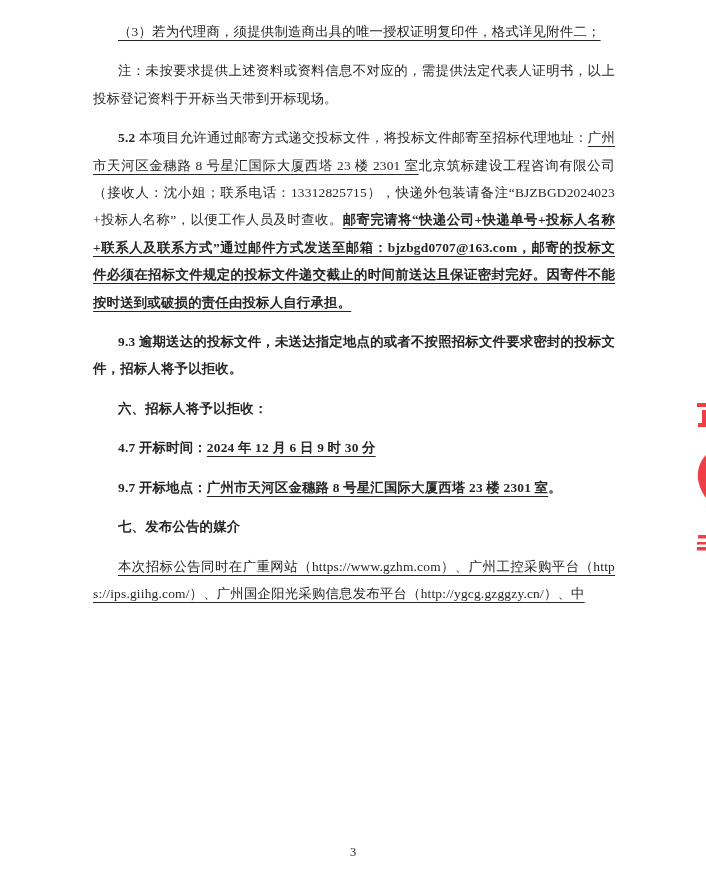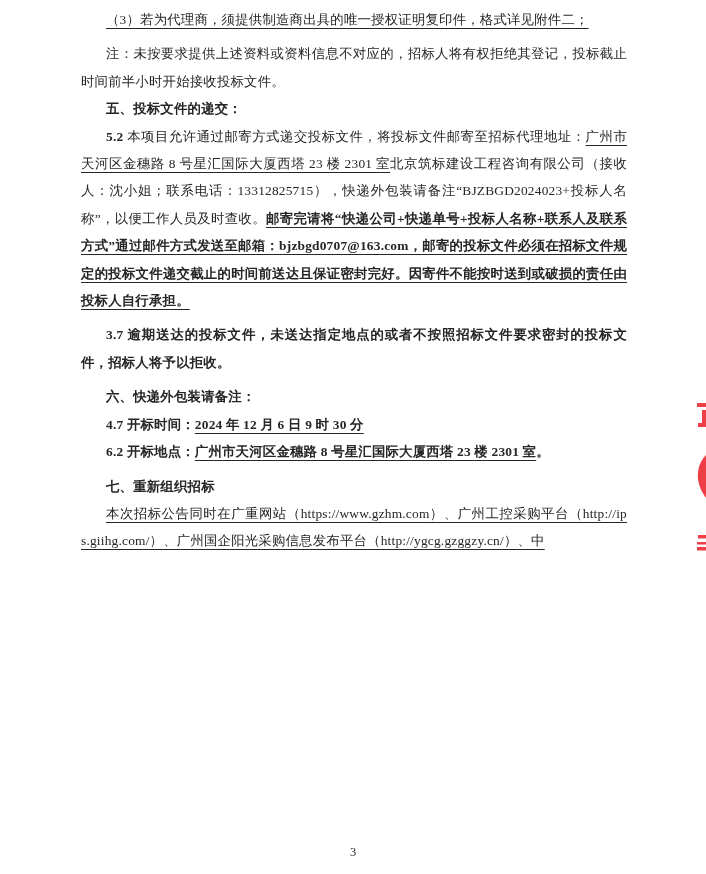--- a/index.html
+++ b/index.html
@@ -13,21 +13,21 @@
     color: var(--ink, #262626);
     overflow: hidden;
   }
   .doc {
     position: absolute;
     left: 81px;
     top: 6px;
     width: 546px;
   }
   .para {
-    margin: 0;
+    margin: 12px;
     font-size: 13.4px;
     line-height: 27.4px;
     text-align: justify;
     text-indent: 25px;
     letter-spacing: 0.2px;
     word-break: break-all;
   }
   .para.heading { font-weight: 700; }
   .para.gap-after { margin-bottom: 7px; }
   .u {
@@ -54,29 +54,28 @@
     pointer-events: none;
   }
   .stamp svg .seal { fill: var(--seal, #ee3f47); }
 </style>
 </head>
 <body>
 
 <div class="page">
   <div class="doc" id="doc-body">
       <p class="para gap-after"><span class="u">（3）若为代理商，须提供制造商出具的唯一授权证明复印件，格式详见附件二；</span></p>
-      <p class="para"><span class="">注：未按要求提供上述资料或资料信息不对应的，招标人将有权拒绝其登记，投标截止时间前半小时开始接收投标文件。</span></p>
-      <p class="para heading"><span class="">五、投标文件的递交：</span></p>
+      <p class="para"><span class="">注：未按要求提供上述资料或资料信息不对应的，需提供法定代表人证明书，以上投标登记资料于开标当天带到开标现场。</span></p>
       <p class="para gap-after"><span class=" b">5.2 </span><span class="">本项目允许通过邮寄方式递交投标文件，将投标文件邮寄至招标代理地址：</span><span class="u">广州市天河区金穗路 8 号星汇国际大厦西塔 23 楼 2301 室</span><span class="">北京筑标建设工程咨询有限公司（接收人：沈小姐；联系电话：13312825715），快递外包装请备注“BJZBGD2024023+投标人名称”，以便工作人员及时查收。</span><span class="u b">邮寄完请将“快递公司+快递单号+投标人名称+联系人及联系方式”通过邮件方式发送至邮箱：bjzbgd0707@163.com，邮寄的投标文件必须在招标文件规定的投标文件递交截止的时间前送达且保证密封完好。因寄件不能按时送到或破损的责任由投标人自行承担。</span></p>
-      <p class="para gap-after"><span class=" b">3.7 逾期送达的投标文件，未送达指定地点的或者不按照招标文件要求密封的投标文件，招标人将予以拒收。</span></p>
-      <p class="para heading"><span class="">六、快递外包装请备注：</span></p>
+      <p class="para gap-after"><span class=" b">9.3 逾期送达的投标文件，未送达指定地点的或者不按照招标文件要求密封的投标文件，招标人将予以拒收。</span></p>
+      <p class="para heading"><span class="">六、招标人将予以拒收：</span></p>
       <p class="para"><span class=" b">4.7 开标时间：</span><span class="u b">2024 年 12 月 6 日 9 时 30 分</span></p>
-      <p class="para gap-after"><span class=" b">6.2 开标地点：</span><span class="u b">广州市天河区金穗路 8 号星汇国际大厦西塔 23 楼 2301 室</span><span class=" b">。</span></p>
-      <p class="para heading"><span class="">七、重新组织招标</span></p>
-      <p class="para"><span class="u">本次招标公告同时在广重网站（https://www.gzhm.com）、广州工控采购平台（http://ips.giihg.com/）、广州国企阳光采购信息发布平台（http://ygcg.gzggzy.cn/）、中</span></p>
+      <p class="para gap-after"><span class=" b">9.7 开标地点：</span><span class="u b">广州市天河区金穗路 8 号星汇国际大厦西塔 23 楼 2301 室</span><span class=" b">。</span></p>
+      <p class="para heading"><span class="">七、发布公告的媒介</span></p>
+      <p class="para"><span class="u">本次招标公告同时在广重网站（https://www.gzhm.com）、广州工控采购平台（https://ips.giihg.com/）、广州国企阳光采购信息发布平台（http://ygcg.gzggzy.cn/）、中</span></p>
     </div>
 
   <div class="footer">
     <span>3</span>
   </div>
 
   <div class="stamp">
     <svg width="13" height="160" viewBox="0 0 13 160" xmlns="http://www.w3.org/2000/svg">
 
       <rect class="seal" x="4" y="5" width="9" height="4"></rect>

